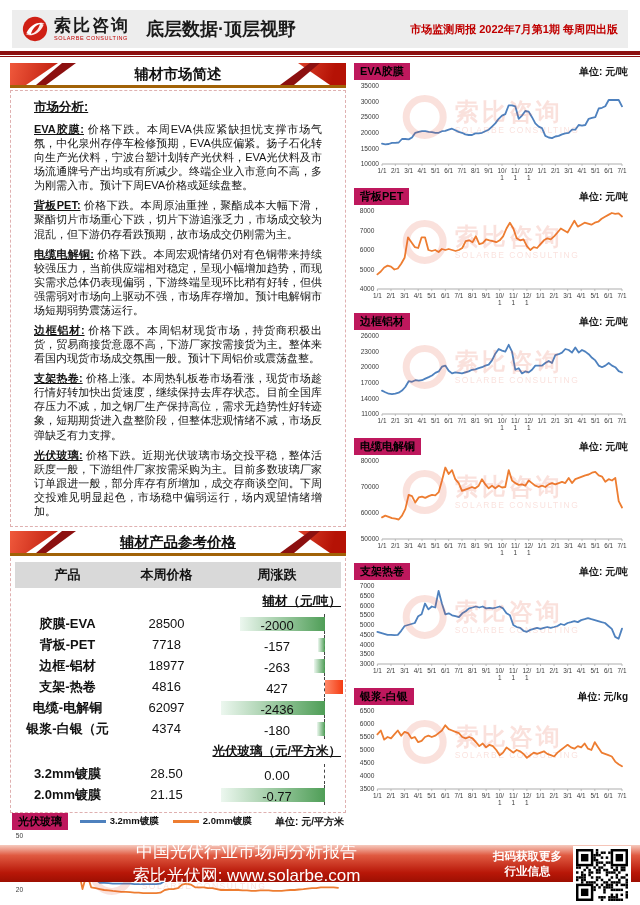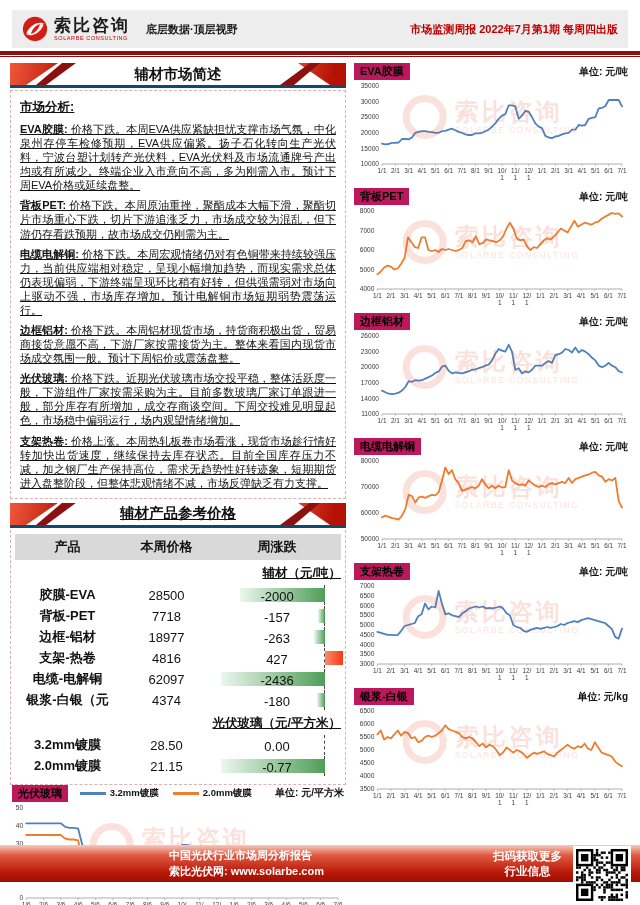--- a/index.html
+++ b/index.html
@@ -6,44 +6,44 @@
   body{width:640px;height:905px;position:relative;overflow:hidden;
        font-family:"Liberation Sans","DejaVu Sans",sans-serif;color:#111;}
 
   
   .header-bar{margin:10px 12px 0;background:#ededed;height:38px;display:flex;align-items:center;padding:0 10px;}
   .logo{display:flex;align-items:center;gap:6px;}
   .logo-icon{width:26px;height:26px;}
   .logo-text{display:flex;flex-direction:column;line-height:1;}
   .logo-cn{font-size:17px;font-weight:bold;letter-spacing:2px;color:#1a1a1a;}
   .logo-en{font-size:5.5px;color:#c00000;letter-spacing:.6px;margin-top:2px;}
-  .slogan{font-size:11px;font-weight:bold;margin-left:16px;color:#1a1a1a;}
+  .slogan{font-size:18px;font-weight:bold;margin-left:16px;color:#1a1a1a;}
   .issue{margin-left:auto;color:#c00000;font-size:11px;font-weight:bold;}
   .red-rule-1{margin:3px 0 0;height:4px;background:#8c1010;}
   .red-rule-2{margin:1px 0 0;height:1px;background:#8c1010;}
 
   
   .main{display:flex;gap:6px;padding:6px 10px 0;}
   .left-col{width:336px;flex:0 0 336px;}
   .right-col{flex:1;min-width:0;}
 
   
-  .banner{position:relative;height:22px;border-bottom:3px solid #0c4a6e;background:#fff;
+  .banner{position:relative;height:22px;border-bottom:3px solid #a16207;background:#fff;
           display:flex;align-items:center;justify-content:center;overflow:hidden;margin-bottom:2px;}
   .banner-title{font-weight:bold;font-size:14.5px;z-index:2;}
   .deco{position:absolute;top:0;height:100%;width:70px;}
   .deco-l{left:0;background:linear-gradient(105deg,#f0593c 0%,#b51205 80%);
           clip-path:polygon(0 0,48px 0,16px 100%,0 100%);}
   .deco-l2{left:26px;width:40px;background:#8c1010;clip-path:polygon(26px 0,40px 0,10px 100%,0 100%);}
   .deco-r{right:0;background:linear-gradient(105deg,#f0593c 0%,#b51205 80%);
           clip-path:polygon(22px 0,70px 0,70px 100%,54px 100%);}
   .deco-r2{right:26px;width:40px;background:#8c1010;clip-path:polygon(30px 0,40px 0,14px 100%,0 100%);}
 
   
-  .dashed-box{border:1px dashed #dfb0b0;padding:7px 9px 2px;text-decoration:underline;}
+  .dashed-box{border:1px dashed #dfb0b0;padding:7px 23px 2px;}
   .sect-label{font-size:12.5px;font-weight:bold;text-decoration:underline;margin:1px 0 6px;}
   .para{font-size:11px;line-height:1.28;text-align:justify;margin:0 0 6px;color:#141414;}
   .para .lead{font-weight:bold;text-decoration:underline;}
 
   
   .tbl{border:1px dashed #dfb0b0;border-top:none;padding:4px 4px 6px;}
   .tbl-head{display:grid;grid-template-columns:105px 1fr 128px;background:#d9d9d9;
             font-weight:bold;font-size:13px;padding:4px 0;text-align:center;margin-bottom:2px;}
   .grp-label{text-align:right;font-weight:bold;font-size:12.5px;text-decoration:underline;margin:5px 0 4px;}
   .tr{display:grid;grid-template-columns:105px 1fr 128px;align-items:center;font-size:13px;
@@ -72,21 +72,21 @@
   .wm-ring{width:30px;height:30px;border:7px solid #e2492f;border-radius:50%;flex:0 0 auto;}
   .wm-txt{display:flex;flex-direction:column;line-height:1;}
   .wm-cn{font-size:24px;font-weight:bold;color:#e2492f;letter-spacing:3px;white-space:nowrap;}
   .wm-en{font-size:8.5px;color:#e2492f;letter-spacing:1.5px;white-space:nowrap;margin-top:2px;}
   svg{display:block;}
 
   
   .footer{position:absolute;left:0;right:0;bottom:23px;height:37px;color:#fff;
           background:linear-gradient(180deg,#f6cabe 0%,#e05a41 28%,#b81708 75%,#9d0f02 100%);
           display:flex;align-items:center;}
-  .footer-center{margin:0 auto;text-align:left;font-size:11px;line-height:1.4;font-weight:bold;}
+  .footer-center{margin:0 auto;text-align:center;font-size:17px;line-height:1.4;}
   .footer-scan{font-weight:bold;font-size:11.5px;text-align:center;line-height:1.3;margin-right:78px;}
   .qr-box{position:absolute;right:9px;bottom:1px;width:58px;height:58px;background:#fff;
           box-sizing:border-box;padding:3px;}
 </style>
 </head>
 <body>
 
 <div class="header-bar">
   <div class="logo">
     <svg class="logo-icon" viewBox="0 0 30 30">
@@ -117,22 +117,22 @@
       <div class="deco deco-r2"></div>
     </div>
 
     <div class="dashed-box">
       <div class="sect-label">市场分析:</div>
       <div>
           <p class="para"><span class="lead">EVA胶膜:</span> 价格下跌。本周EVA供应紧缺担忧支撑市场气氛，中化泉州存停车检修预期，EVA供应偏紧。扬子石化转向生产光伏料，宁波台塑计划转产光伏料，EVA光伏料及市场流通牌号产出均或有所减少。终端企业入市意向不高，多为刚需入市。预计下周EVA价格或延续盘整。</p>
           <p class="para"><span class="lead">背板PET:</span> 价格下跌。本周原油重挫，聚酯成本大幅下滑，聚酯切片市场重心下跌，切片下游追涨乏力，市场成交较为混乱，但下游仍存看跌预期，故市场成交仍刚需为主。</p>
           <p class="para"><span class="lead">电缆电解铜:</span> 价格下跌。本周宏观情绪仍对有色铜带来持续较强压力，当前供应端相对稳定，呈现小幅增加趋势，而现实需求总体仍表现偏弱，下游终端呈现环比稍有好转，但供强需弱对市场向上驱动不强，市场库存增加。预计电解铜市场短期弱势震荡运行。</p>
           <p class="para"><span class="lead">边框铝材:</span> 价格下跌。本周铝材现货市场，持货商积极出货，贸易商接货意愿不高，下游厂家按需接货为主。整体来看国内现货市场成交氛围一般。预计下周铝价或震荡盘整。</p>
+          <p class="para"><span class="lead">支架热卷:</span> 价格上涨。本周热轧板卷市场看涨，现货市场趁行情好转加快出货速度，继续保持去库存状态。目前全国库存压力不减，加之钢厂生产保持高位，需求无趋势性好转迹象，短期期货进入盘整阶段，但整体悲观情绪不减，市场反弹缺乏有力支撑。</p>
           <p class="para"><span class="lead">光伏玻璃:</span> 价格下跌。近期光伏玻璃市场交投平稳，整体活跃度一般，下游组件厂家按需采购为主。目前多数玻璃厂家订单跟进一般，部分库存有所增加，成交存商谈空间。下周交投难见明显起色，市场稳中偏弱运行，场内观望情绪增加。</p>
-          <p class="para"><span class="lead">支架热卷:</span> 价格上涨。本周热轧板卷市场看涨，现货市场趁行情好转加快出货速度，继续保持去库存状态。目前全国库存压力不减，加之钢厂生产保持高位，需求无趋势性好转迹象，短期期货进入盘整阶段，但整体悲观情绪不减，市场反弹缺乏有力支撑。</p>
         </div>
     </div>
 
     <div class="banner" style="margin-top:4px;text-decoration:underline;">
       <div class="deco deco-l"></div>
       <div class="deco deco-l2"></div>
       <span class="banner-title">辅材产品参考价格</span>
       <div class="deco deco-r"></div>
       <div class="deco deco-r2"></div>
     </div>

